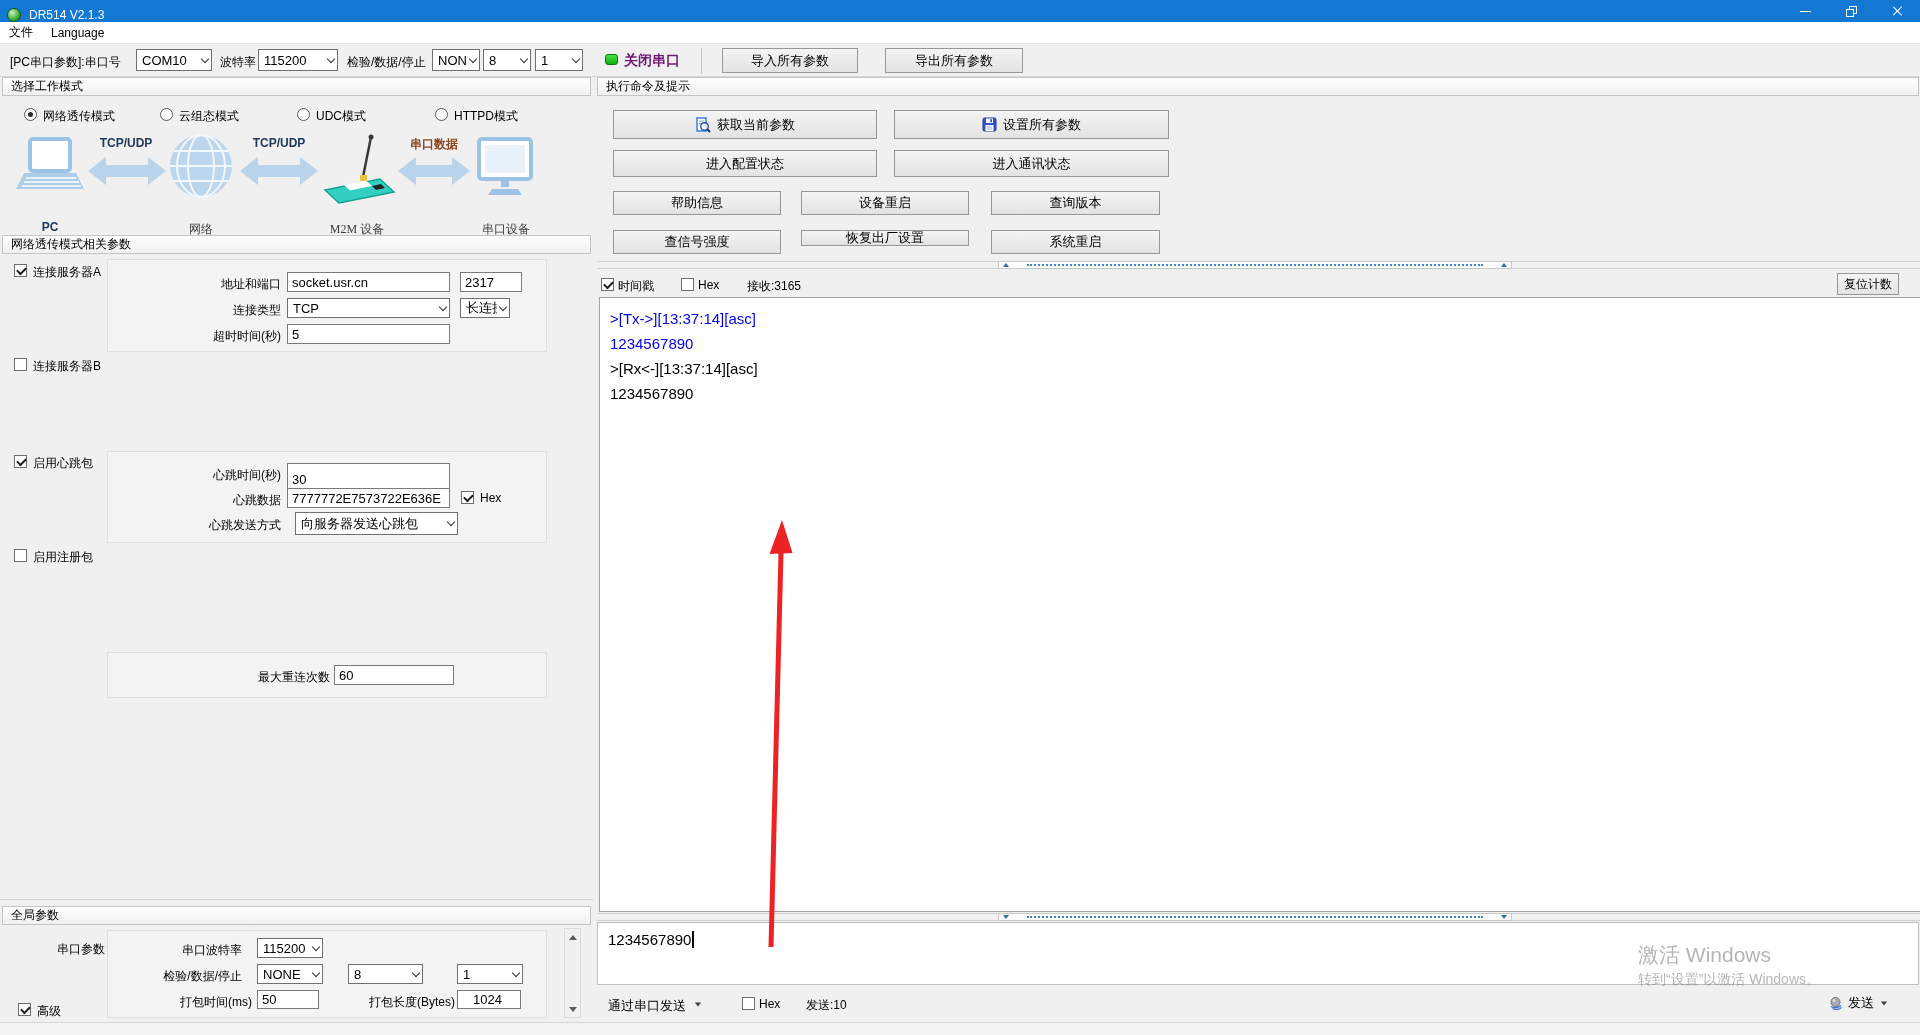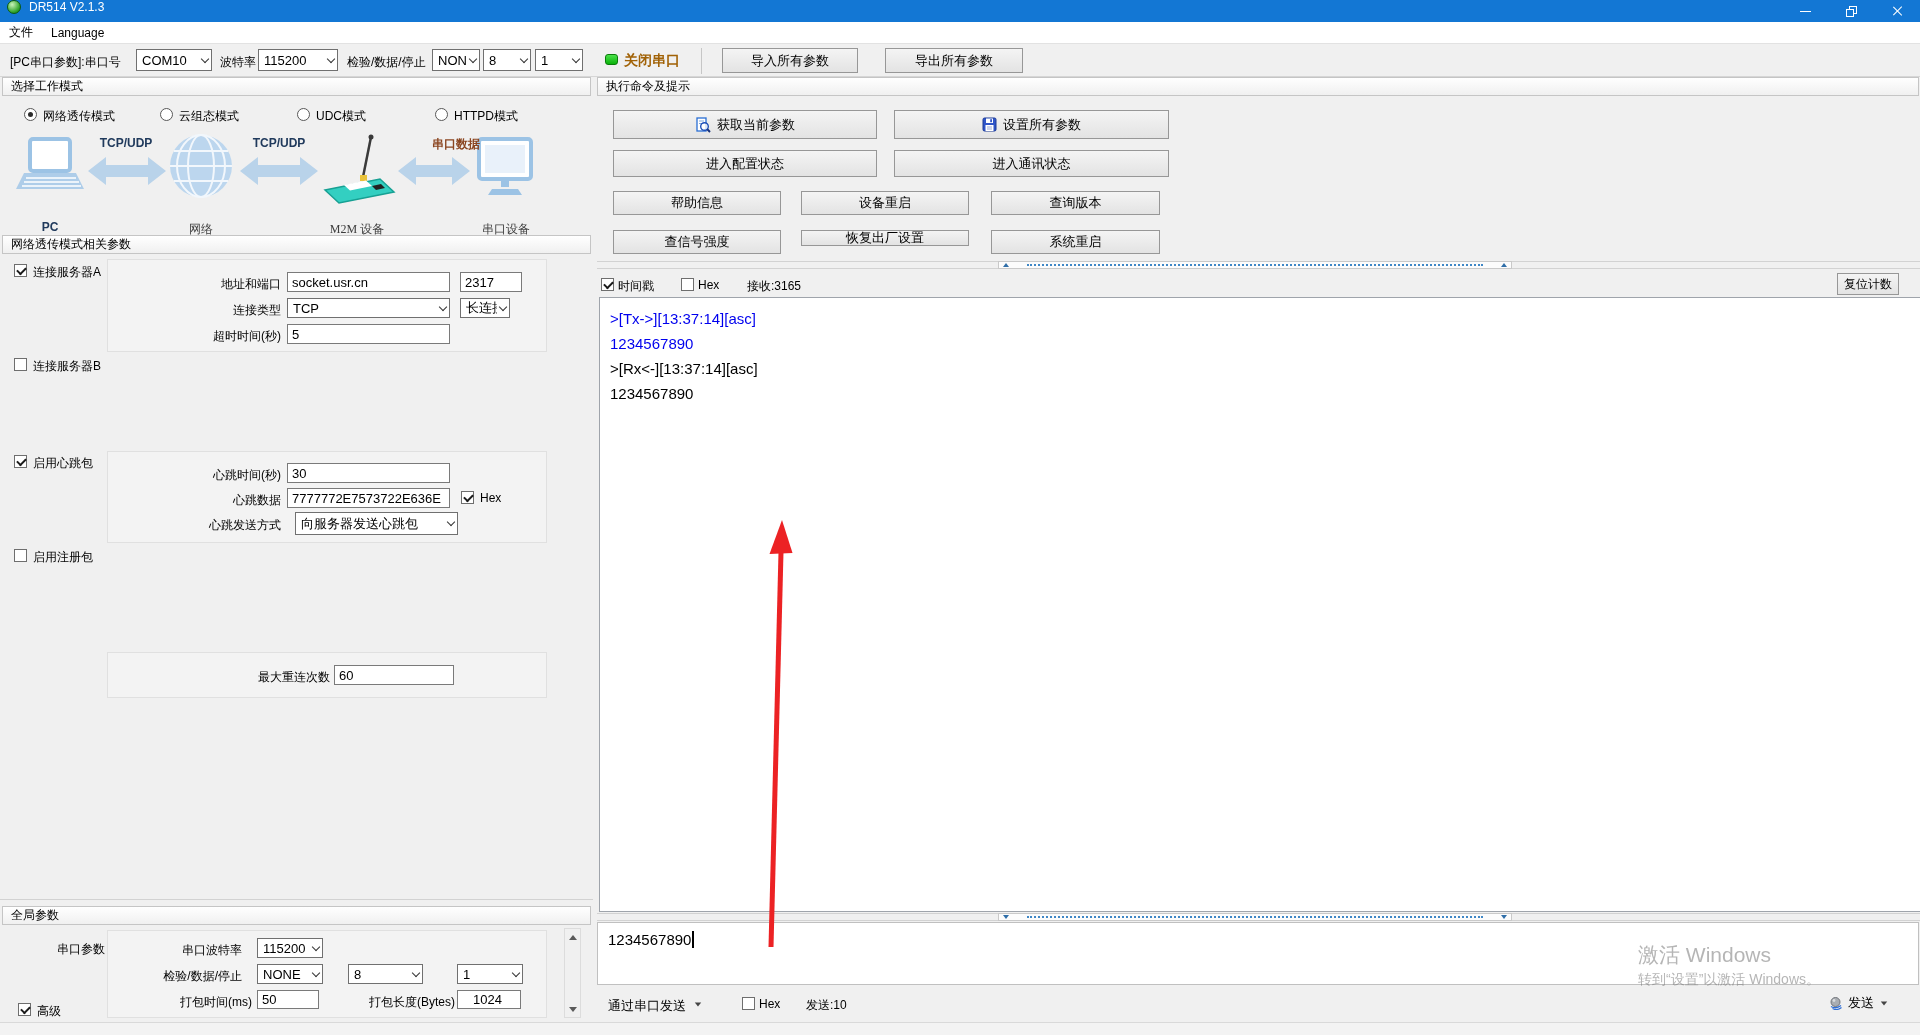--- a/index.html
+++ b/index.html
@@ -1,21 +1,21 @@
 <!DOCTYPE html>
 <html><head>
 <meta charset="utf-8">
 <style>
   *{box-sizing:border-box;margin:0;padding:0}
   html,body{background:#555}
   #app{position:relative;width:1920px;height:1035px;background:#f0f0f0;overflow:hidden;
        font-family:"Liberation Sans","DejaVu Sans",sans-serif;font-size:12px;color:#000}
   .abs{position:absolute}
   
-  .titlebar{position:absolute;left:0;top:0;width:1920px;height:22px;background:#1377d4;display:flex;align-items:flex-start}
+  .titlebar{position:absolute;left:0;top:0;width:1920px;height:22px;background:#1377d4;display:flex;align-items:flex-end}
   .app-icon{width:14px;height:14px;border-radius:50%;margin-left:7px;
      background:radial-gradient(circle at 35% 30%,#c8f2b8,#34a62e 65%,#0d6e12);border:1px solid #0a5a10;flex:none}
   .title-text{color:#fff;font-size:12px;margin-left:8px;white-space:nowrap}
   .win-btns{position:absolute;right:0;top:0;height:22px;display:flex}
   .win-btn{width:46px;height:22px;display:flex;align-items:center;justify-content:center}
   .min-glyph{width:11px;height:1px;background:#fff}
   .restore-glyph{position:relative;width:11px;height:11px}
   .restore-glyph i{position:absolute;display:block;width:8px;height:8px;border:1px solid #fff}
   .restore-glyph i.b{right:0;top:0}
   .restore-glyph i.f{left:0;bottom:0;background:#1377d4}
@@ -24,21 +24,21 @@
   .x-glyph::before{transform:rotate(45deg)}.x-glyph::after{transform:rotate(-45deg)}
   
   .menubar{position:absolute;left:0;top:22px;width:1920px;height:21px;background:#fff;display:flex;align-items:center}
   .menu-item{padding:0 9px;height:21px;display:flex;align-items:center}
   .toolbar{position:absolute;left:0;top:43px;width:1920px;height:34px;background:#f0f0f0;border-top:1px solid #e2e2e2;border-bottom:1px solid #d6d6d6}
   .tlabel{position:absolute;top:10px;font-size:12px;white-space:nowrap}
   .combo{position:absolute;background:#fff;border:1px solid #707070;display:flex;align-items:center;padding:0 3px 0 5px;font-size:13px}
   .combo .val{flex:1;overflow:hidden;white-space:nowrap}
   .chev{width:6px;height:6px;border-right:1.4px solid #333;border-bottom:1.4px solid #333;transform:rotate(45deg);flex:none;margin-left:3px;margin-top:-3px}
   .led{position:absolute;width:13px;height:11px;border-radius:3px;background:linear-gradient(#4ae24a,#0bb20b);border:1px solid #0a7c0a}
-  .closeport{position:absolute;font-size:14px;font-weight:bold;color:#a16207;white-space:nowrap}
+  .closeport{position:absolute;font-size:14px;font-weight:bold;color:#701a75;white-space:nowrap}
   .tsep{position:absolute;width:1px;height:26px;background:#c6c6c6;top:4px}
   .btn{background:linear-gradient(#f4f4f4,#e3e3e3);border:1px solid #979797;font-size:13px;display:flex;align-items:center;justify-content:center;color:#000;white-space:nowrap}
   
   .panel{position:absolute;overflow:hidden}
   .sechdr{position:absolute;background:linear-gradient(#ffffff,#f0f0f0);border:1px solid #c5c5c5;font-size:12px;display:flex;align-items:center;padding:0 8px;height:19px}
   .gbox{position:absolute;background:#f3f3f3;border:1px solid #e0e0e0}
   .flabel{position:absolute;font-size:12px;text-align:right;white-space:nowrap}
   .tinput{position:absolute;background:#fff;border:1px solid #7a7a7a;font-size:13px;padding:0 4px;font-family:inherit;outline:none}
   .cb{position:absolute;width:13px;height:13px;background:#fff;border:1px solid #6e6e6e}
   .cb.checked::after{content:'';position:absolute;left:2px;top:2px;width:7px;height:4px;border-left:2px solid #1b1b1b;border-bottom:2px solid #1b1b1b;transform:rotate(-45deg)}
@@ -184,21 +184,21 @@
 
       <g>
         <rect x="479" y="6" width="52" height="40" rx="3" fill="#ffffff" stroke="#9cc3e5" stroke-width="4"></rect>
         <rect x="485" y="12" width="40" height="28" fill="#e9f1fa"></rect>
         <rect x="501" y="48" width="8" height="6" fill="#9cc3e5"></rect>
         <path d="M492 56 L518 56 L522 62 L488 62 Z" fill="#9cc3e5"></path>
       </g>
     </svg>
     <span class="diag-label link-label" style="left:90px;top:59px;width:72px">TCP/UDP</span>
     <span class="diag-label link-label" style="left:243px;top:59px;width:72px">TCP/UDP</span>
-    <span class="diag-label serialdata-label" style="left:420px;top:59px;width:72px">串口数据</span>
+    <span class="diag-label serialdata-label" style="left:398px;top:59px;width:72px">串口数据</span>
     <span class="diag-label link-label" style="left:24px;top:143px;width:52px">PC</span>
     <span class="diag-label node-label" style="left:171px;top:144px;width:60px">网络</span>
     <span class="diag-label node-label" style="left:322px;top:144px;width:70px">M2M 设备</span>
     <span class="diag-label node-label" style="left:475px;top:144px;width:62px">串口设备</span>
 
     <div class="sechdr" style="left:2px;top:158px;width:589px">网络透传模式相关参数</div>
 
     <span class="cb checked" style="left:14px;top:187px"></span>
     <span class="cblabel" style="left:33px;top:187px">连接服务器A</span>
     <div class="gbox" style="left:107px;top:182px;width:440px;height:93px"></div>
@@ -217,21 +217,21 @@
     <span class="flabel" style="left:143px;top:251px;width:138px">超时时间(秒)</span>
     <input class="tinput" style="left: 287px; top: 247px; width: 163px; height: 20px;" value="5">
 
     <span class="cb" style="left:14px;top:281px"></span>
     <span class="cblabel" style="left:33px;top:281px">连接服务器B</span>
 
     <span class="cb checked" style="left:14px;top:378px"></span>
     <span class="cblabel" style="left:33px;top:378px">启用心跳包</span>
     <div class="gbox" style="left:107px;top:374px;width:440px;height:92px"></div>
     <span class="flabel" style="left:143px;top:390px;width:138px">心跳时间(秒)</span>
-    <input class="tinput" style="left: 287px; top: 386px; width: 163px; height: 20px;" value="30">
+    <input class="tinput" style="left: 287px; top: 386px; width: 163px; height: 32px;" value="30">
     <span class="flabel" style="left:163px;top:415px;width:118px">心跳数据</span>
     <input class="tinput" style="left: 287px; top: 411px; width: 163px; height: 20px;" value="7777772E7573722E636E">
     <span class="cb checked" style="left:461px;top:414px"></span>
     <span class="cblabel" style="left:480px;top:414px">Hex</span>
     <span class="flabel" style="left:143px;top:440px;width:138px">心跳发送方式</span>
     <div class="combo" style="left:295px;top:435px;width:163px;height:23px">
       <span class="val">向服务器发送心跳包</span>
         <span class="chev"></span>
     </div>
 

